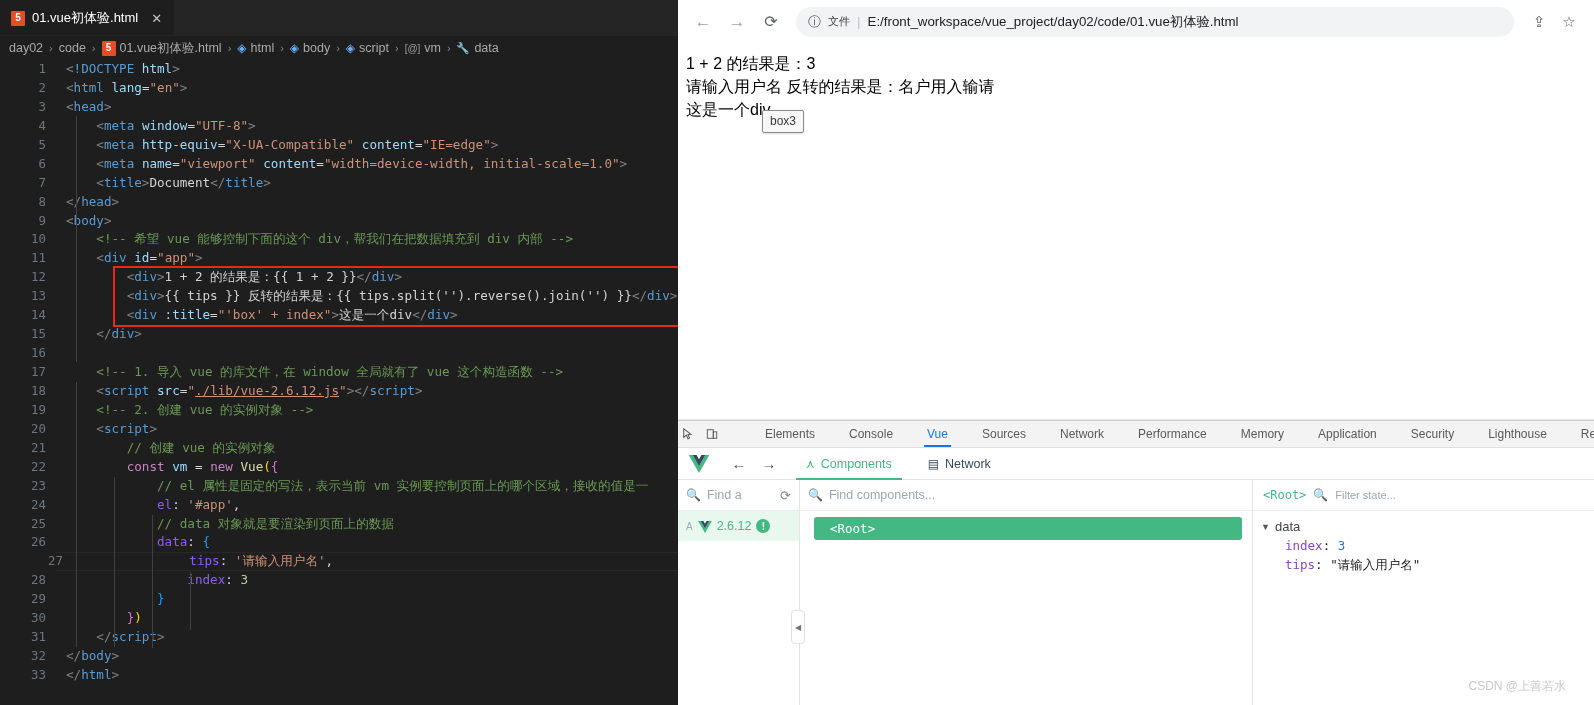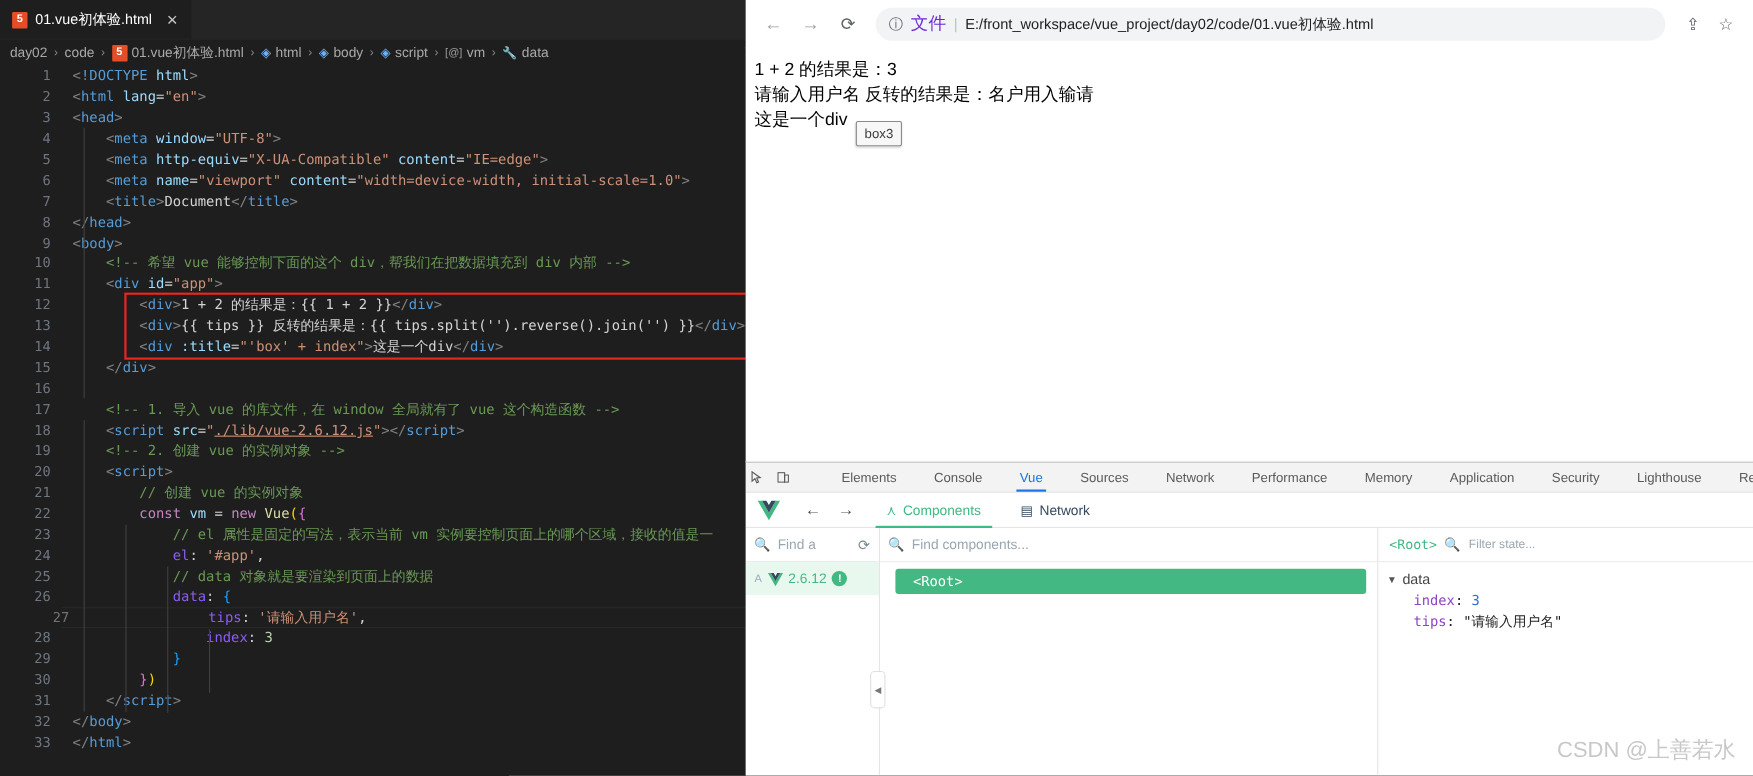--- a/index.html
+++ b/index.html
@@ -135,21 +135,21 @@
   .omnibox {
     flex: 1 1 auto; height: 30px; border-radius: 15px;
     background: #f1f3f4;
     display: flex; align-items: center;
     padding: 0 12px; gap: 7px;
     margin-left: 6px; margin-right: 8px;
     font-size: 13.5px; color: #202124;
     overflow: hidden;
   }
   .omni-info { color: #5f6368; font-size: 13px; }
-  .omni-file { color: #6d28d9; font-size: 16px; }
+  .omni-file { color: #404040; font-size: 11px; }
   .omni-divider { color: #bdc1c6; }
   .omni-url { color: #202124; font-size: 13.3px; white-space: nowrap; }
   .top-icon { color: #5f6368; font-size: 15px; width: 26px; text-align: center; }
 
   .page {
     height: 376px;
     background: #ffffff;
     padding: 8px 0 0 8px;
     position: relative;
     font-size: 16px;
@@ -163,21 +163,20 @@
     position: absolute;
     left: 84px; top: 66px;
     background: #f7f7f7;
     border: 1px solid #8a8a8a;
     border-radius: 2px;
     padding: 2px 7px;
     font-size: 12px;
     color: #3b3b3b;
     font-family: "Liberation Sans", sans-serif;
     box-shadow: 0 1px 2px rgba(0,0,0,.15);
-    margin-left: 16px;
   }
 
   
   .devtools {
     flex: 1 1 auto;
     background: #ffffff;
     display: flex; flex-direction: column;
     border-top: 1px solid #cdcdcd;
     overflow: hidden;
   }
@@ -266,22 +265,22 @@
 
   .collapse-tab {
     position: absolute; left: -9px; top: 130px;
     width: 14px; height: 34px;
     background: #fff; border: 1px solid #e0e0e0; border-radius: 4px;
     display: flex; align-items: center; justify-content: center;
     color: #777; font-size: 8px;
     z-index: 5;
   }
   .watermark {
-    position: absolute; right: 16px; bottom: 10px;
-    color: #c8c8c8; font-size: 20px;
+    position: absolute; right: 28px; bottom: 10px;
+    color: #c8c8c8; font-size: 12px;
     font-family: "Liberation Sans", sans-serif;
     text-align: right;
   }
 </style>
 </head>
 <body>
 
 <div class="app">
 
   <div class="vscode">

